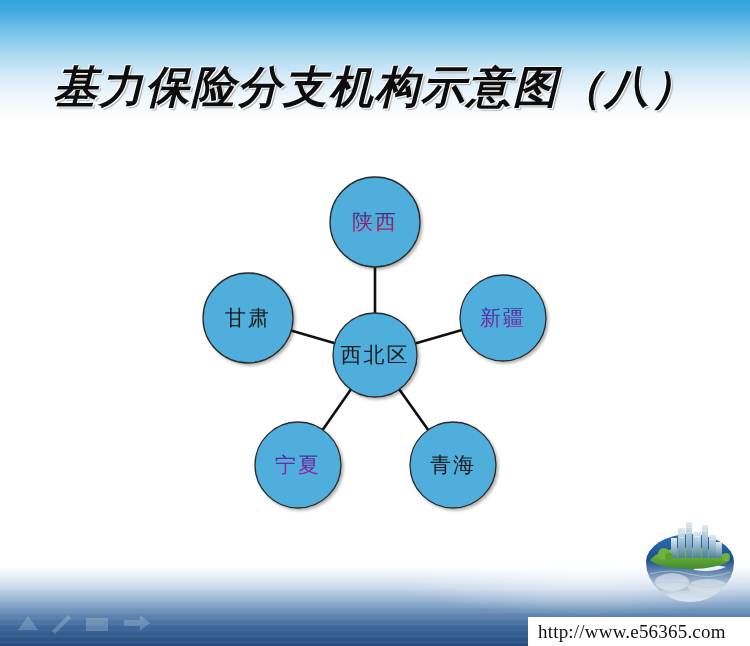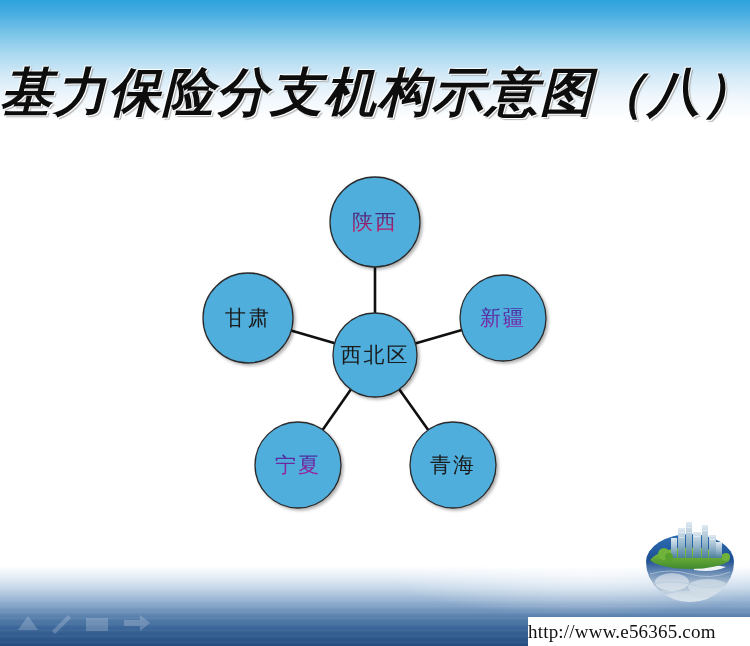--- a/index.html
+++ b/index.html
@@ -90,21 +90,21 @@
   }
 
   
   .title {
     position: absolute;
     left: 0;
     top: 58px;
     width: 750px;
     text-align: center;
     font-family: "Liberation Serif", "DejaVu Serif", serif;
-    font-size: 52px;
+    font-size: 44px;
     font-weight: bold;
     font-style: italic;
     letter-spacing: 2px;
     color: #0d0d0d;
     white-space: nowrap;
     text-shadow:
        1px 1px 0 #ffffff,
        2px 2px 1px rgba(120,120,120,0.55),
       -1px -1px 0 rgba(255,255,255,0.9);
   }
@@ -137,20 +137,21 @@
   }
   .url-bar {
     position: absolute;
     left: 528px;
     top: 617px;
     width: 222px;
     height: 29px;
     background: #ffffff;
     display: flex;
     align-items: center;
+    padding-left: 10px;
     box-sizing: border-box;
   }
   .url-text {
     font-family: "Liberation Serif", "DejaVu Serif", serif;
     font-size: 19px;
     color: #111111;
     letter-spacing: 0.2px;
     white-space: nowrap;
   }
 </style>

